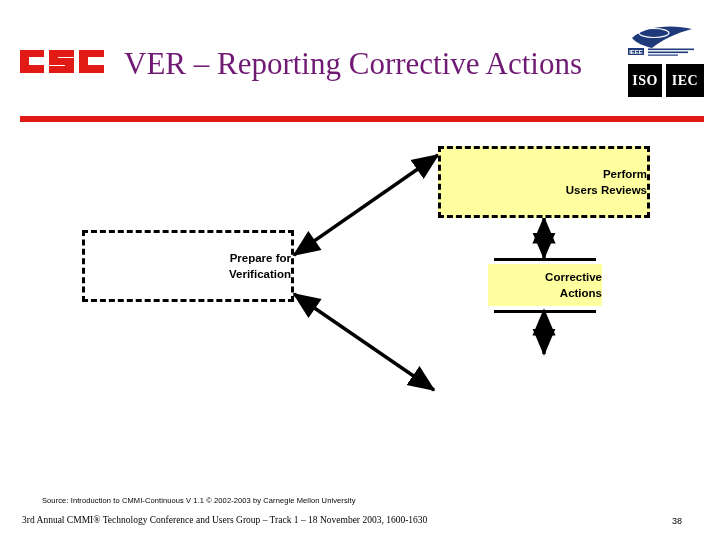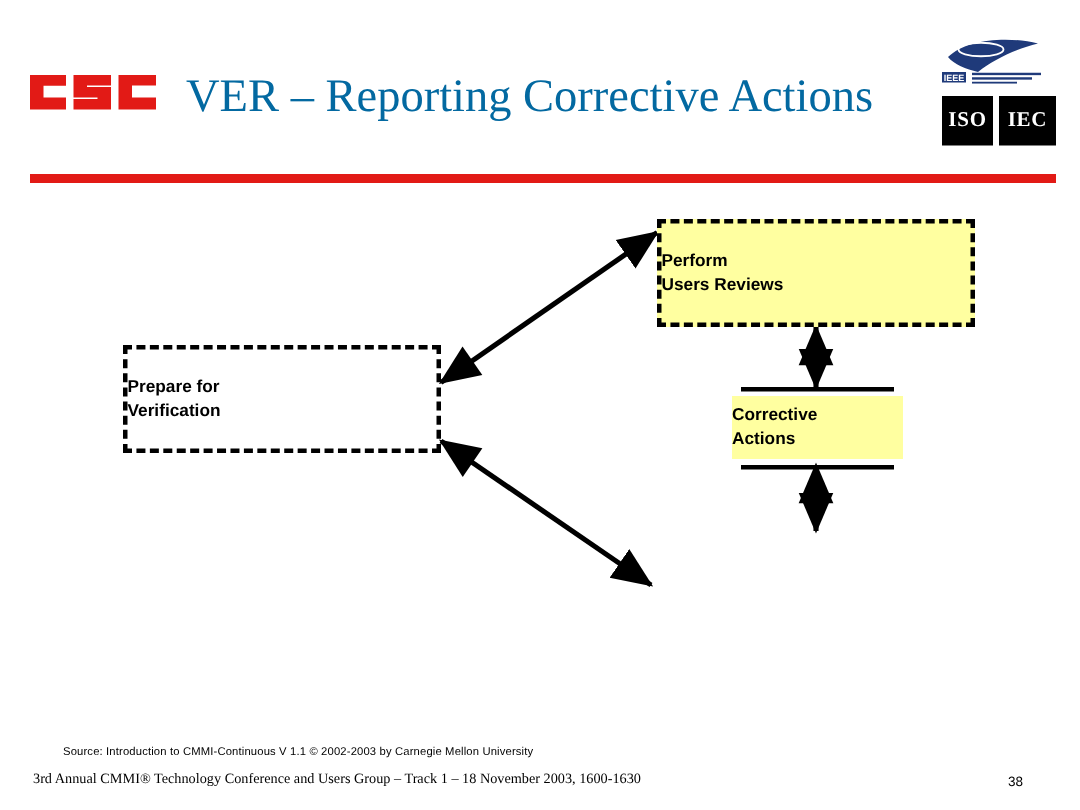--- a/index.html
+++ b/index.html
@@ -29,21 +29,21 @@
     height: 42px;
   }
   #slide-title {
     position: absolute;
     left: 124px;
     top: 24px;
     width: 480px;
     font-family: "Liberation Serif", serif;
     font-size: 31px;
     line-height: 38px;
-    color: #0369a1;
+    color: #701a75;
     font-weight: normal;
     letter-spacing: 0px;
   }
   #header-logos {
     position: absolute;
     right: 14px;
     top: 24px;
     width: 92px;
     height: 80px;
   }
@@ -97,21 +97,21 @@
     left: 0;
     top: 128px;
     width: 720px;
     height: 320px;
   }
   .node {
     position: absolute;
     box-sizing: border-box;
     display: flex;
     flex-direction: column;
-    align-items: flex-start;
+    align-items: flex-end;
     justify-content: center;
     text-align: center;
     font-family: "Liberation Sans", sans-serif;
     font-size: 11.5px;
     font-weight: bold;
     line-height: 16px;
     color: #000000;
   }
   .node.dashed {
     border: 3px dashed #000000;

